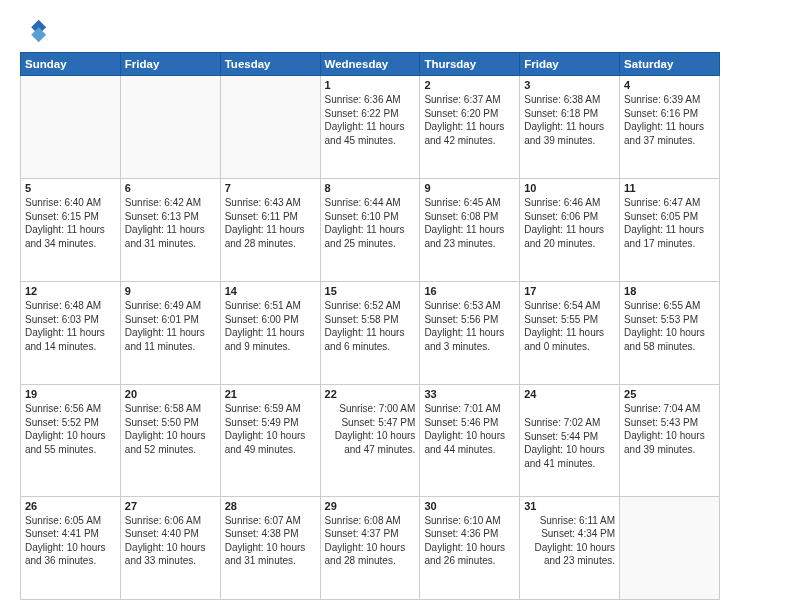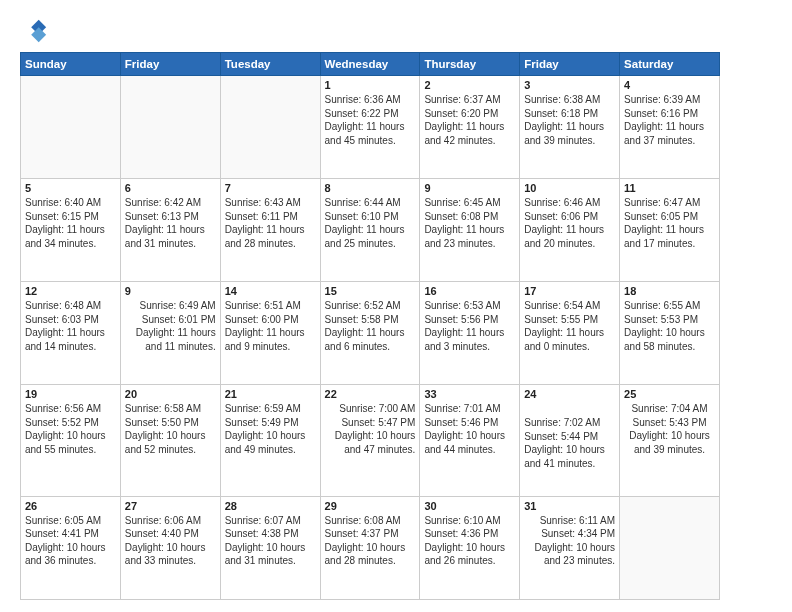--- a/index.html
+++ b/index.html
@@ -213,21 +213,21 @@
         <tr>
           <td>
             <div class="day-num">12</div>
             <div class="cell-info" style="white-space: pre-line;">Sunrise: 6:48 AM
 Sunset: 6:03 PM
 Daylight: 11 hours
 and 14 minutes.</div>
           </td>
           <td>
             <div class="day-num">9</div>
-            <div class="cell-info" style="white-space: pre-line; text-align: right;">Sunrise: 6:49 AM
+            <div class="cell-info" style="white-space: pre-line;">Sunrise: 6:49 AM
 Sunset: 6:01 PM
 Daylight: 11 hours
 and 11 minutes.</div>
           </td>
           <td>
             <div class="day-num">14</div>
             <div class="cell-info" style="white-space: pre-line;">Sunrise: 6:51 AM
 Sunset: 6:00 PM
 Daylight: 11 hours
 and 9 minutes.</div>
@@ -299,21 +299,21 @@
           </td>
           <td>
             <div class="day-num">24</div>
             <div class="cell-info" style="white-space: pre-line; margin-top: 16px;">Sunrise: 7:02 AM
 Sunset: 5:44 PM
 Daylight: 10 hours
 and 41 minutes.</div>
           </td>
           <td>
             <div class="day-num">25</div>
-            <div class="cell-info" style="white-space: pre-line; text-align: center;">Sunrise: 7:04 AM
+            <div class="cell-info" style="white-space: pre-line;">Sunrise: 7:04 AM
 Sunset: 5:43 PM
 Daylight: 10 hours
 and 39 minutes.</div>
           </td>
         </tr>
         <tr>
           <td>
             <div class="day-num">26</div>
             <div class="cell-info" style="white-space: pre-line;">Sunrise: 6:05 AM
 Sunset: 4:41 PM

